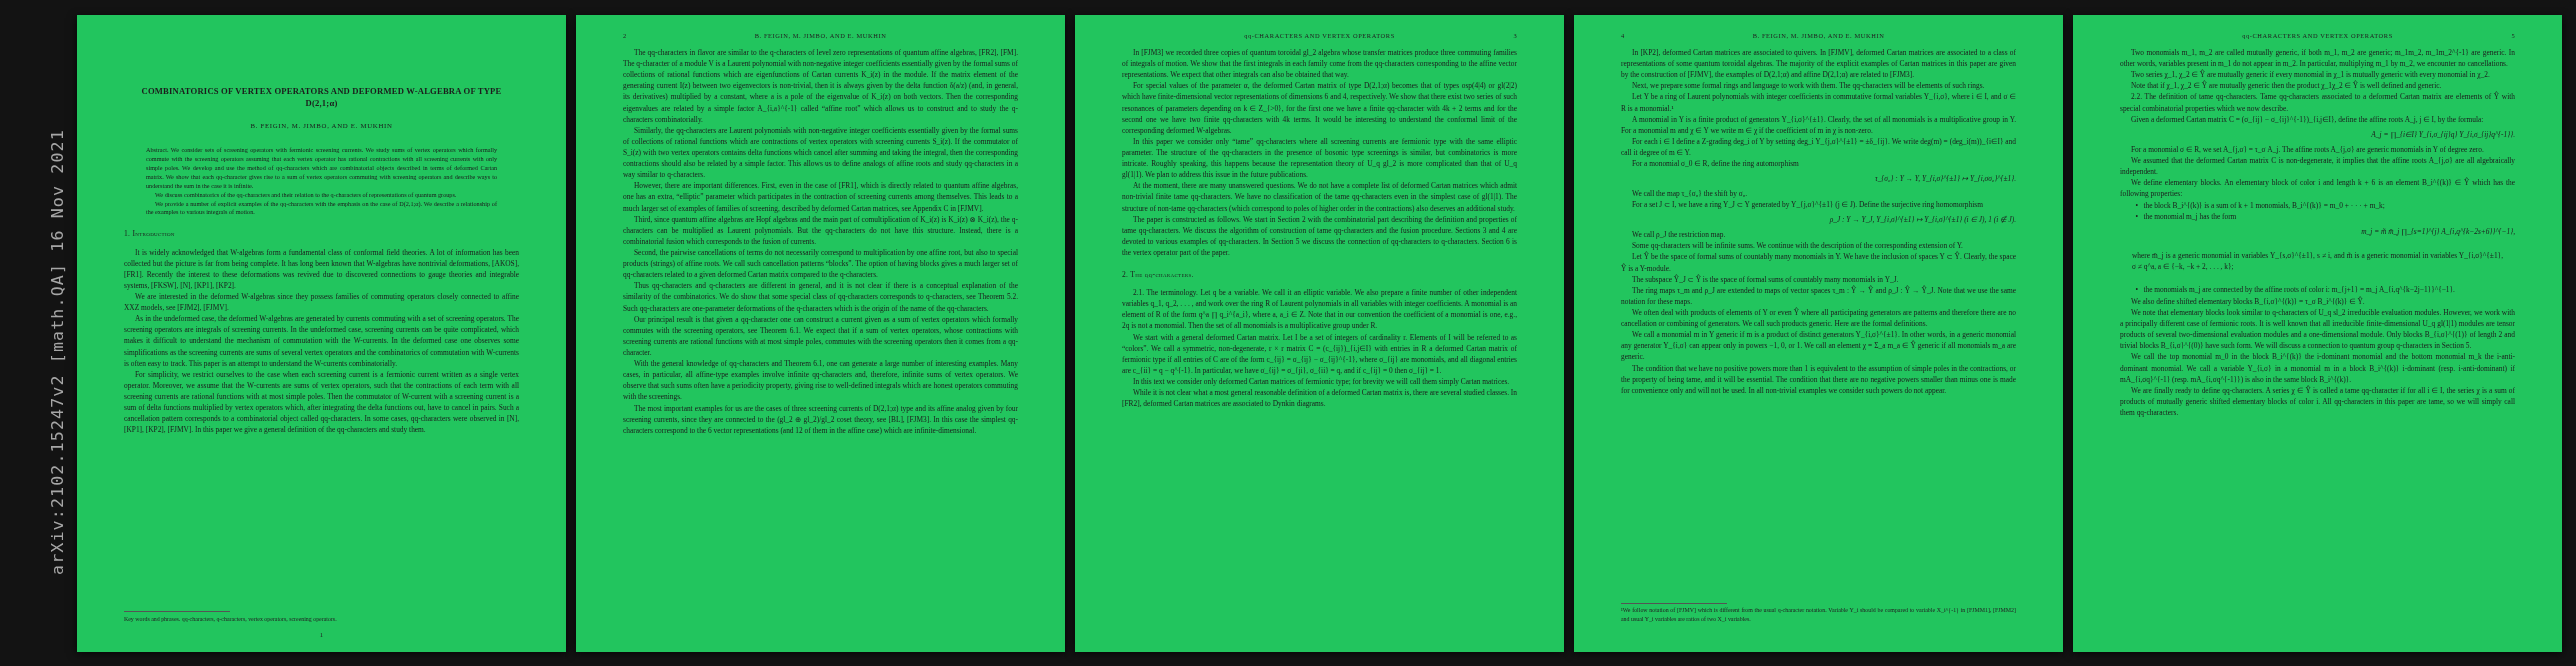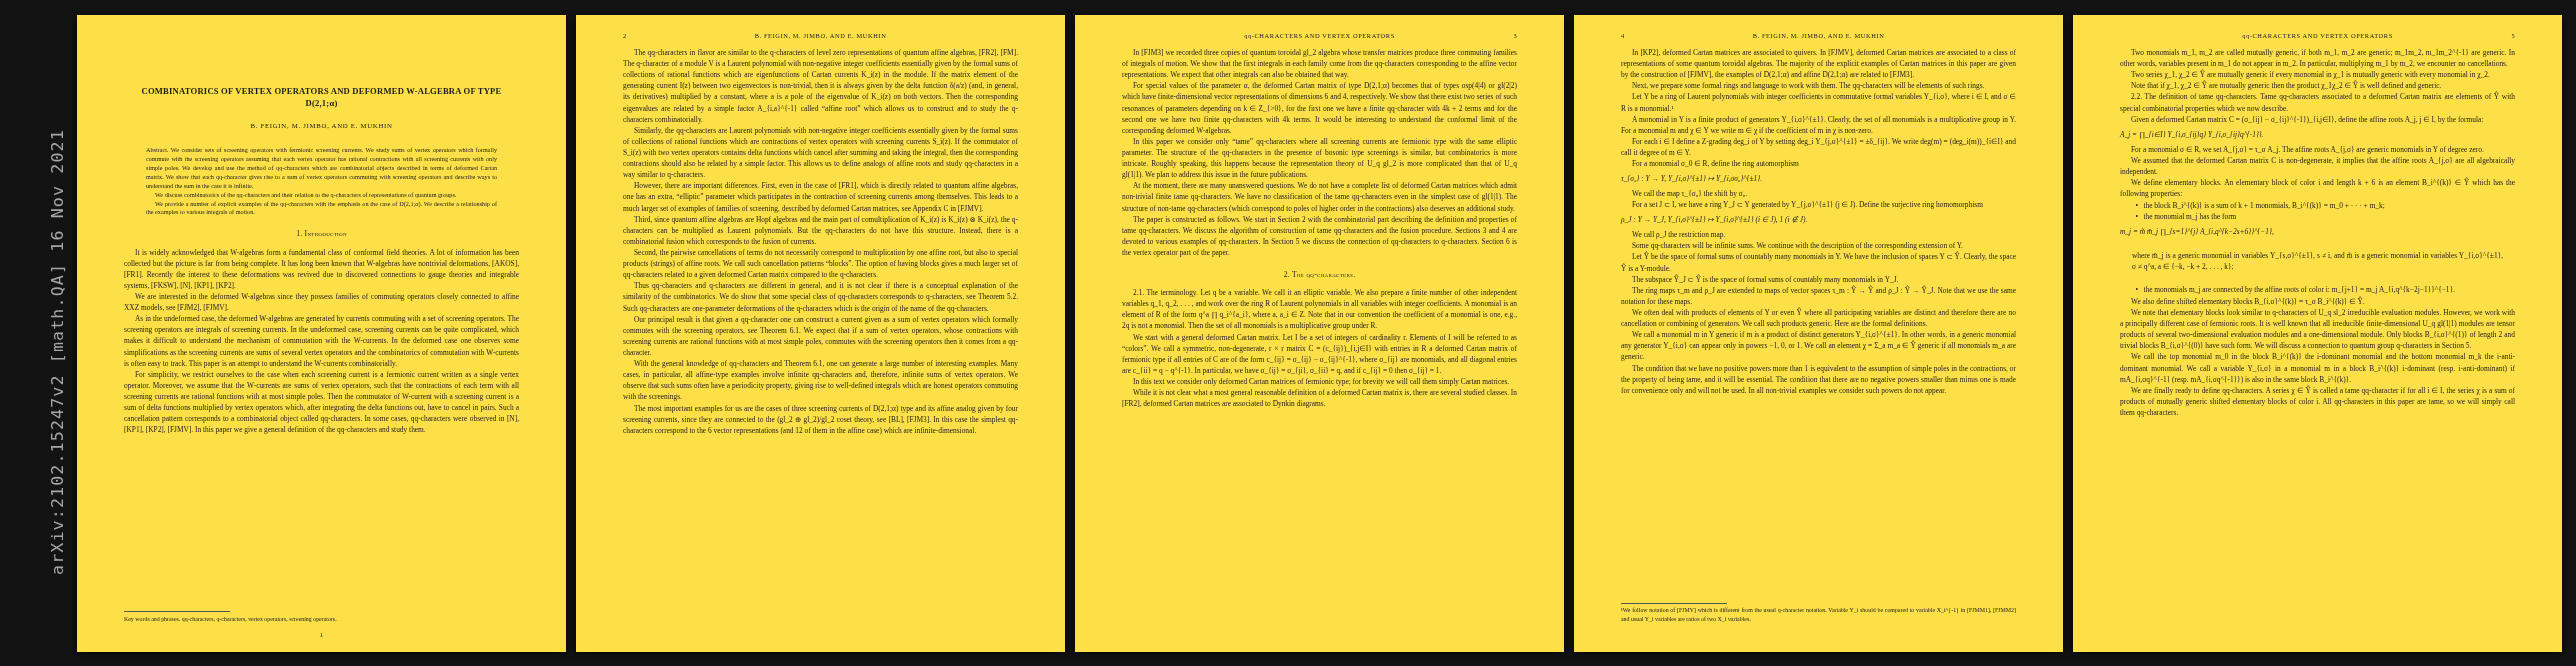--- a/index.html
+++ b/index.html
@@ -10,44 +10,44 @@
   }
   .watermark{
     position:absolute;left:47px;top:575px;
     transform:rotate(-90deg);transform-origin:left top;
     white-space:nowrap;
     font-family:"DejaVu Sans Mono", monospace;
     font-size:16.7px;letter-spacing:1.1px;color:#a6a6a6;
   }
   .pages{position:absolute;left:77px;top:15px;display:flex;gap:10px}
   .page{
-    width:489px;height:637px;background:#fde047;color:#1c1c1c;
+    width:489px;height:637px;background:#22c55e;color:#1c1c1c;
     position:relative;overflow:hidden;
     box-shadow:0 1.7px 9px rgba(0,0,0,.75);
   }
   .runhead{
     position:absolute;top:16.7px;left:47px;right:47px;
     display:grid;grid-template-columns:1fr auto 1fr;
     font-size:6.4px;letter-spacing:0.2px;color:#222;
   }
   .rh-left{text-align:left}
   .rh-center{text-align:center;letter-spacing:0.6px}
   .rh-right{text-align:right}
   .page-body{position:absolute;left:47px;right:47px;top:32px;font-size:7.4px;line-height:1.5;text-align:justify}
   .page-body.no-head{top:19px}
   .blk-title{
     text-align:center;font-weight:bold;font-size:8.6px;line-height:1.45;
     margin:51px 5px 11px;letter-spacing:0.2px;
   }
   .blk-authors{text-align:center;font-size:6.8px;letter-spacing:0.7px;margin:0 0 14.5px;font-variant:small-caps}
   .blk-abstract{font-size:6.2px;line-height:1.45;margin:0 22px;text-align:justify}
   .blk-abstract + .blk-abstract{text-indent:9px}
-  .blk-heading{text-align:center;font-variant:small-caps;font-size:7.6px;margin:11px 0 6.7px;letter-spacing:0.3px}
+  .blk-heading{text-align:left;font-variant:small-caps;font-size:7.6px;margin:11px 0 6.7px;letter-spacing:0.3px}
   .blk-para{margin:0;text-indent:11px}
-  .blk-formula{text-align:left;font-style:italic;margin:3.9px 0;text-indent:0}
+  .blk-formula{text-align:right;font-style:italic;margin:3.9px 0;text-indent:0}
   .blk-cont{margin:12px;text-indent:0}
   .blk-bullets{margin:1.1px 0 1.1px 15.6px;padding:0}
   .blk-bullets li{list-style:none;padding-left:7.8px;position:relative}
   .blk-bullets li::before{content:"•";position:absolute;left:0}
   .blk-para b,.blk-abstract b,.blk-cont b{font-weight:normal}
   .footnote{
     position:absolute;left:47px;right:47px;bottom:29px;
     font-size:5.9px;line-height:1.4;color:#222;text-align:justify;
   }
   .footnote::before{content:"";display:block;width:106px;border-top:0.6px solid #555;margin-bottom:2.8px}
@@ -127,21 +127,21 @@
           <div class="blk-para">For a monomial σ_0 ∈ R, define the ring automorphism</div>
           <div class="blk-formula">τ_{σ₀} :  Y → Y,      Y_{i,σ}^{±1} ↦ Y_{i,σσ₀}^{±1}.</div>
           <div class="blk-para">We call the map τ_{σ₀} the shift by σ₀.</div>
           <div class="blk-para">For a set J ⊂ I, we have a ring Y_J ⊂ Y generated by Y_{j,σ}^{±1} (j ∈ J). Define the surjective ring homomorphism</div>
           <div class="blk-formula">ρ_J :  Y → Y_J,      Y_{i,σ}^{±1} ↦ Y_{i,σ}^{±1}  (i ∈ J),    1  (i ∉ J).</div>
           <div class="blk-para">We call ρ_J the restriction map.</div>
           <div class="blk-para">Some qq-characters will be infinite sums. We continue with the description of the corresponding extension of Y.</div>
           <div class="blk-para">Let Ŷ be the space of formal sums of countably many monomials in Y. We have the inclusion of spaces Y ⊂ Ŷ. Clearly, the space Ŷ is a Y-module.</div>
           <div class="blk-para">The subspace Ŷ_J ⊂ Ŷ is the space of formal sums of countably many monomials in Y_J.</div>
           <div class="blk-para">The ring maps τ_m and ρ_J are extended to maps of vector spaces τ_m : Ŷ → Ŷ and ρ_J : Ŷ → Ŷ_J. Note that we use the same notation for these maps.</div>
-          <div class="blk-para">We often deal with products of elements of Y or even Ŷ where all participating variables are distinct and therefore there are no cancellation or combining of generators. We call such products generic. Here are the formal definitions.</div>
+          <div class="blk-para">We often deal with products of elements of Y or even Ŷ where all participating generators are patterns and therefore there are no cancellation or combining of generators. We call such products generic. Here are the formal definitions.</div>
           <div class="blk-para">We call a monomial m in Y generic if m is a product of distinct generators Y_{i,σ}^{±1}. In other words, in a generic monomial any generator Y_{i,σ} can appear only in powers −1, 0, or 1. We call an element χ = Σ_a m_a ∈ Ŷ generic if all monomials m_a are generic.</div>
           <div class="blk-para">The condition that we have no positive powers more than 1 is equivalent to the assumption of simple poles in the contractions, or the property of being tame, and it will be essential. The condition that there are no negative powers smaller than minus one is made for convenience only and will not be used. In all non-trivial examples we consider such powers do not appear.</div>
         </div>
         <div class="footnote">¹We follow notation of [FJMV] which is different from the usual q-character notation. Variable Y_i should be compared to variable X_i^{-1} in [FJMM1], [FJMM2] and usual Y_i variables are ratios of two X_i variables.</div>
       </div>
       <div class="page">
         <div class="runhead">
           <span class="rh-left"></span>
           <span class="rh-center">qq-CHARACTERS AND VERTEX OPERATORS</span>
           <span class="rh-right">5</span>

